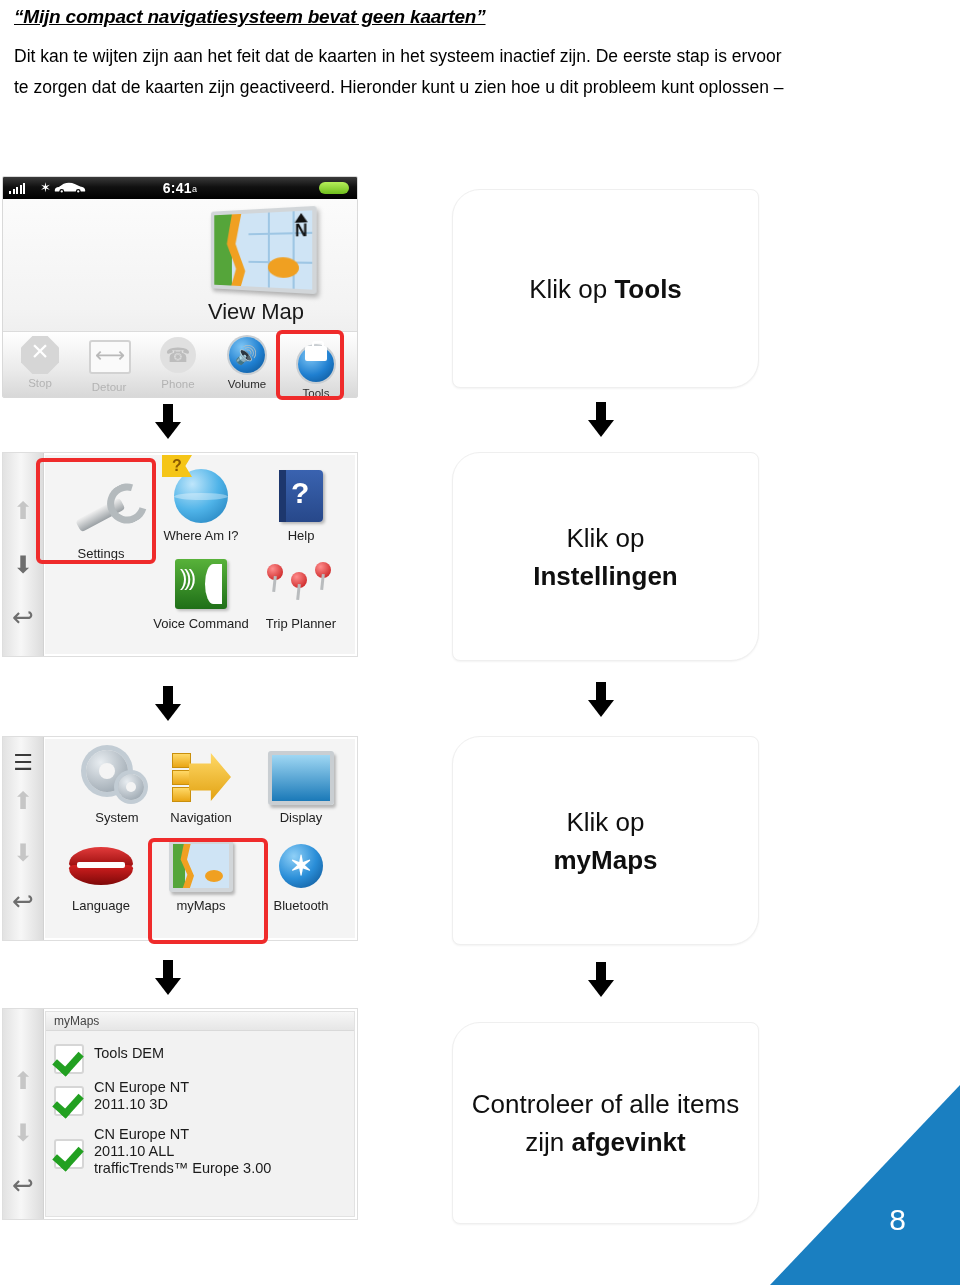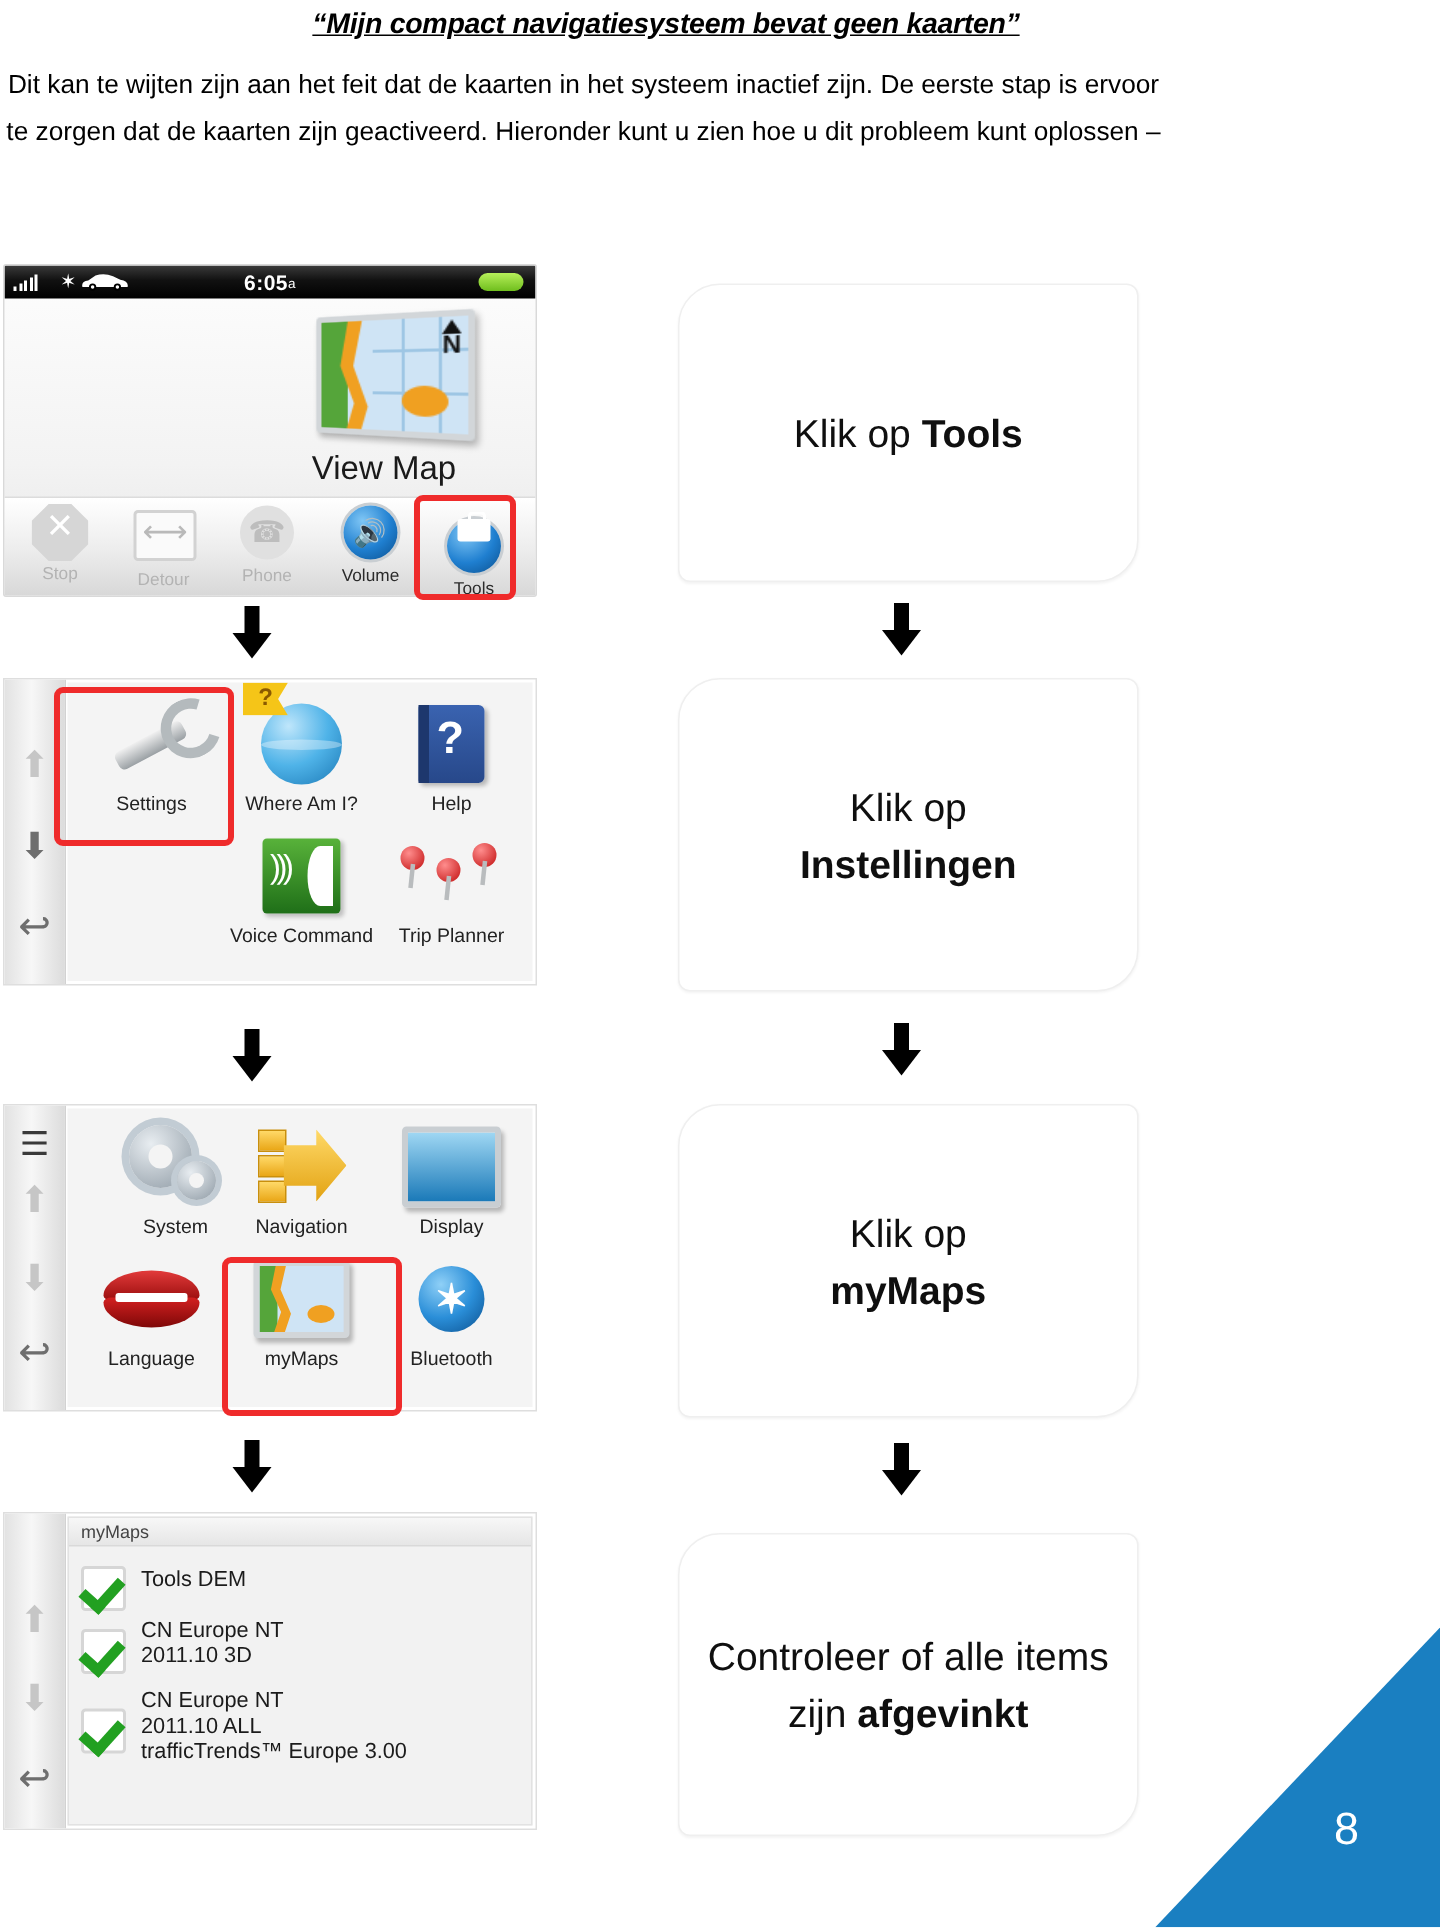--- a/index.html
+++ b/index.html
@@ -5,21 +5,21 @@
   html,body{margin:0;padding:0;}
   body{
     width:960px;height:1285px;position:relative;overflow:hidden;
     background:#ffffff;
     font-family:"Liberation Sans", sans-serif;
     color:#000;
   }
 
   
   .doc-head{
-    position:absolute;left:4px;top:0px;width:880px;text-align:center;
+    position:absolute;left:14px;top:0px;width:880px;
   }
   .doc-title{
     font-size:19px;font-weight:bold;font-style:italic;
     text-decoration:underline;
     letter-spacing:-0.2px;
     line-height:26px;
     margin:4px 0 0 0;
     white-space:nowrap;
   }
   .doc-para{
@@ -267,21 +267,21 @@
           <i></i>
         </div>
       <div class="sb-bt">✶</div>
       <svg class="sb-car" viewBox="0 0 70 26">
         <path d="M4 19 Q2 11 12 10 L22 3 Q34 -1 46 4 L56 9 Q68 11 66 19 Z" fill="#ffffff"></path>
         <circle cx="18" cy="19" r="5" fill="#000"></circle>
           <circle cx="18" cy="19" r="2.4" fill="#fff"></circle>
         <circle cx="52" cy="19" r="5" fill="#000"></circle>
           <circle cx="52" cy="19" r="2.4" fill="#fff"></circle>
       </svg>
-      <div class="sb-time"><span>6:05</span><span class="ampm">a</span></div>
+      <div class="sb-time"><span>6:41</span><span class="ampm">a</span></div>
       <div class="sb-batt"></div>
     </div>
 
     <div class="s1-main">
       <div class="big-btn" id="bb-view">
         <div class="maptile">
           <div class="maptile-inner">
             <div class="mt-blue"></div>
             <div class="mt-grid">
               <span style="left:0;top:20px;width:100%;height:2px;"></span>
@@ -340,21 +340,21 @@
 <div class="redbox" id="rb1"></div>
 
 <div class="shot" id="shot2">
   <div class="menu-shell">
     <div class="sidebar">
       <div class="sb-ico faded" style="top:46px">⬆</div>
       <div class="sb-ico" style="top:100px">⬇</div>
       <div class="sb-ico" style="top:152px;font-size:26px">↩</div>
     </div>
     <div class="menu-grid">
-      <div class="mcell" style="left:4px;top:10px;">
+      <div class="mcell" style="left:4px;top:28px;">
         <div class="micon">
             <div class="wrench"></div>
           </div>
         <div class="mlabel">Settings</div>
       </div>
       <div class="mcell" style="left:104px;top:10px;">
         <div class="micon">
           <div class="globe" style="position:relative">
               <div class="flagq">?</div>
             </div>

